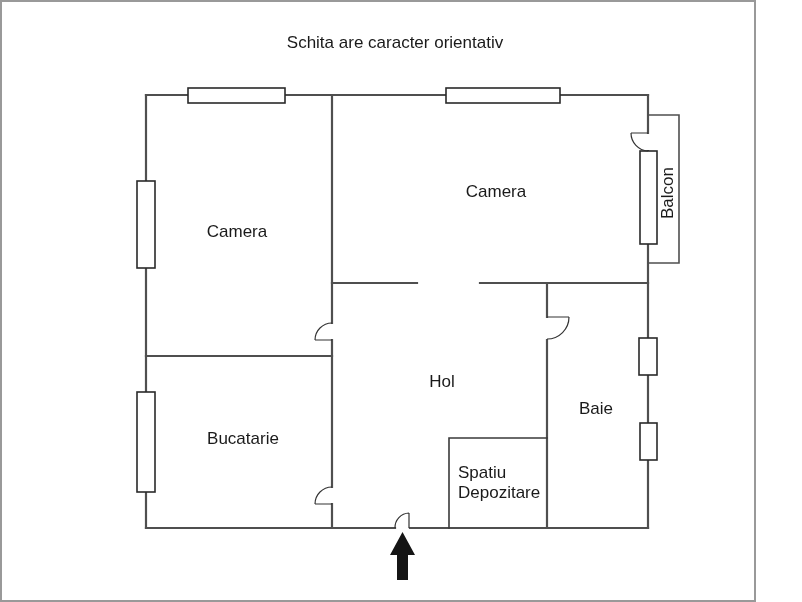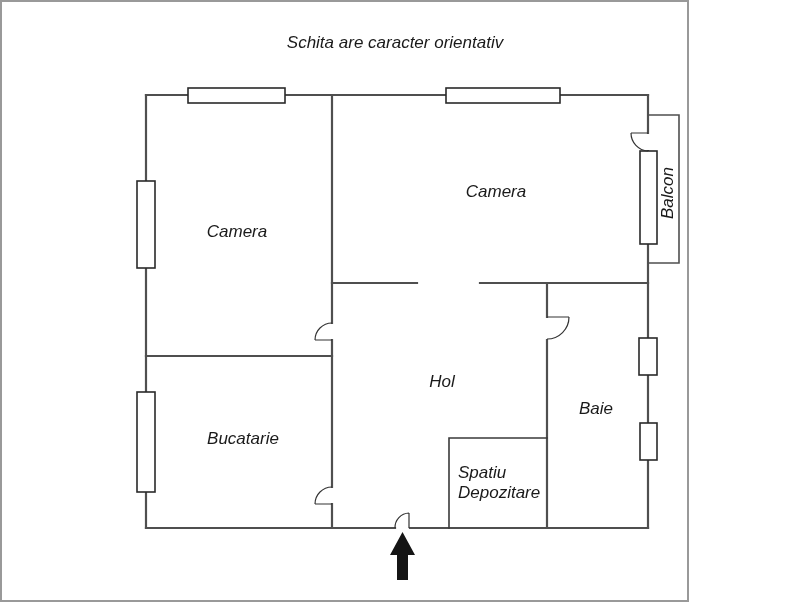--- a/index.html
+++ b/index.html
@@ -1,23 +1,22 @@
 <!DOCTYPE html>
 <html style="--frame: #999999; --wall: #4f4f4f; --wall-thin: #3a3a3a; --window-border: #2a2a2a; --door: #333333; --text: #1a1a1a; --arrow: #151515;"><head>
 <meta charset="utf-8">
 <style>
   html,body{margin:0;padding:0;background:#fff;}
   #frame{
     position:relative;
-    width:689px;height:602px;
+    width:756px;height:602px;
     box-sizing:border-box;
     border:2px solid var(--frame,#999);
     background:#fff;
     font-family:"Liberation Sans", sans-serif;
-    font-style:italic;
   }
   svg{display:block;}
   .wall{stroke:var(--wall,#4f4f4f);stroke-width:2.2;fill:none;stroke-linecap:square;}
   .wall-thin{stroke:var(--wall-thin,#3a3a3a);stroke-width:1.6;fill:none;stroke-linecap:square;}
   .balcony-line{stroke:var(--wall,#4f4f4f);stroke-width:1.6;fill:none;stroke-linecap:square;}
   .window{fill:#fff;stroke:var(--window-border,#2a2a2a);stroke-width:1.6;}
   .door{stroke:var(--door,#333);stroke-width:1.2;fill:none;}
   .room-label{fill:var(--text,#1a1a1a);font-size:17px;}
   .title-label{fill:var(--text,#1a1a1a);font-size:17px;}
   .arrow{fill:var(--arrow,#151515);stroke:none;}

